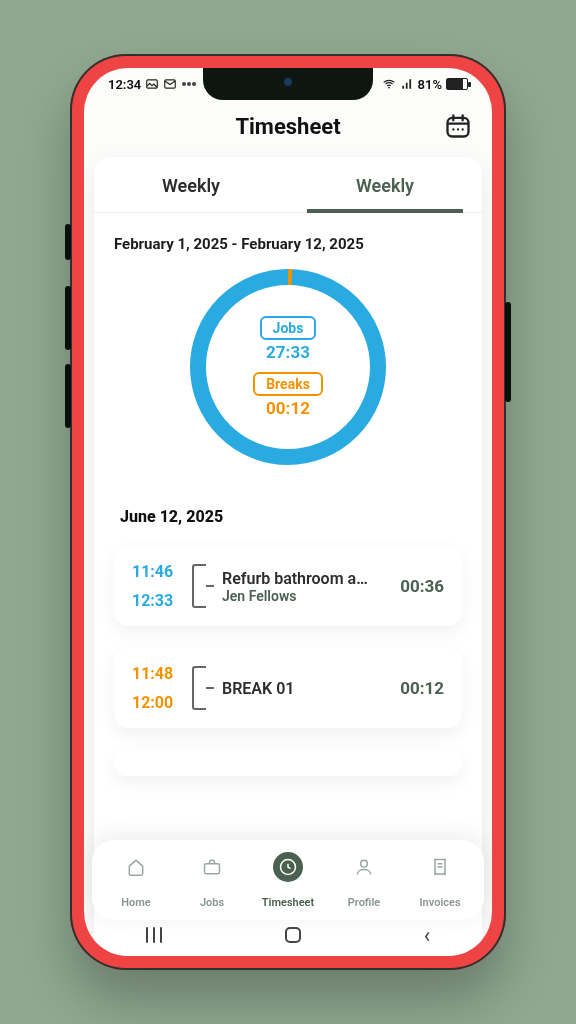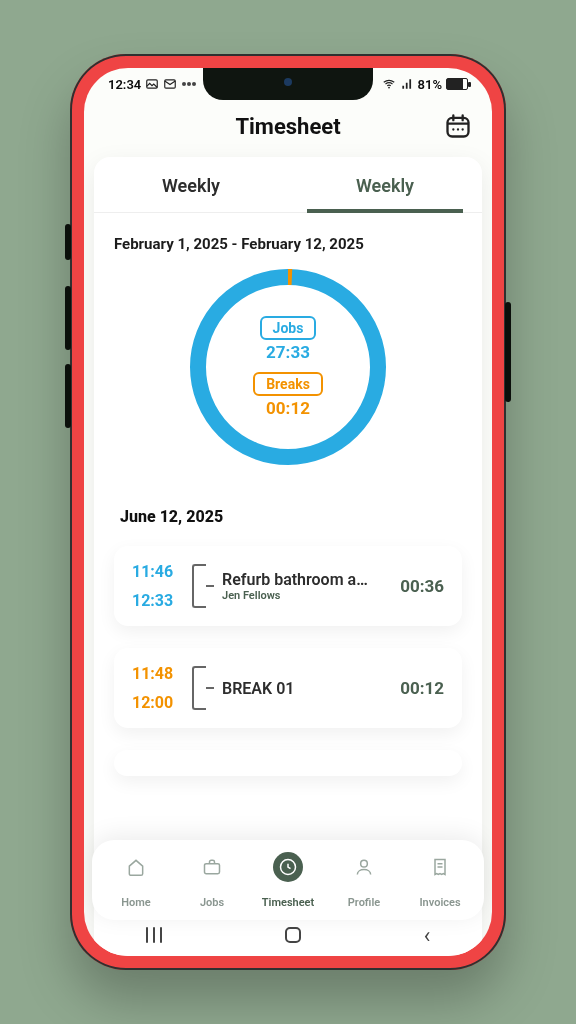--- a/index.html
+++ b/index.html
@@ -213,21 +213,21 @@
     content:"";
     position:absolute; right:-8px; top:50%; transform:translateY(-50%);
     width:8px; height:2px; background:#666;
   }
   .entry-body { flex: 1; min-width: 0; }
   .entry-title {
     font-size: 16px; font-weight: 600; color: #2d2d2d;
     white-space: nowrap; overflow: hidden; text-overflow: ellipsis;
   }
   .entry-sub {
-    font-size: 11px; font-weight: 600; color: #4a6050;
+    font-size: 14px; font-weight: 600; color: #4a6050;
   }
   .entry-dur {
     font-size: 17px; font-weight: 700; color: #4a6050;
   }
   .entry.peek{ padding-top:12px; padding-bottom:0; height:26px; overflow:hidden; margin-bottom:0;}
 
   
   .nav {
     position: absolute;
     bottom: 36px;

